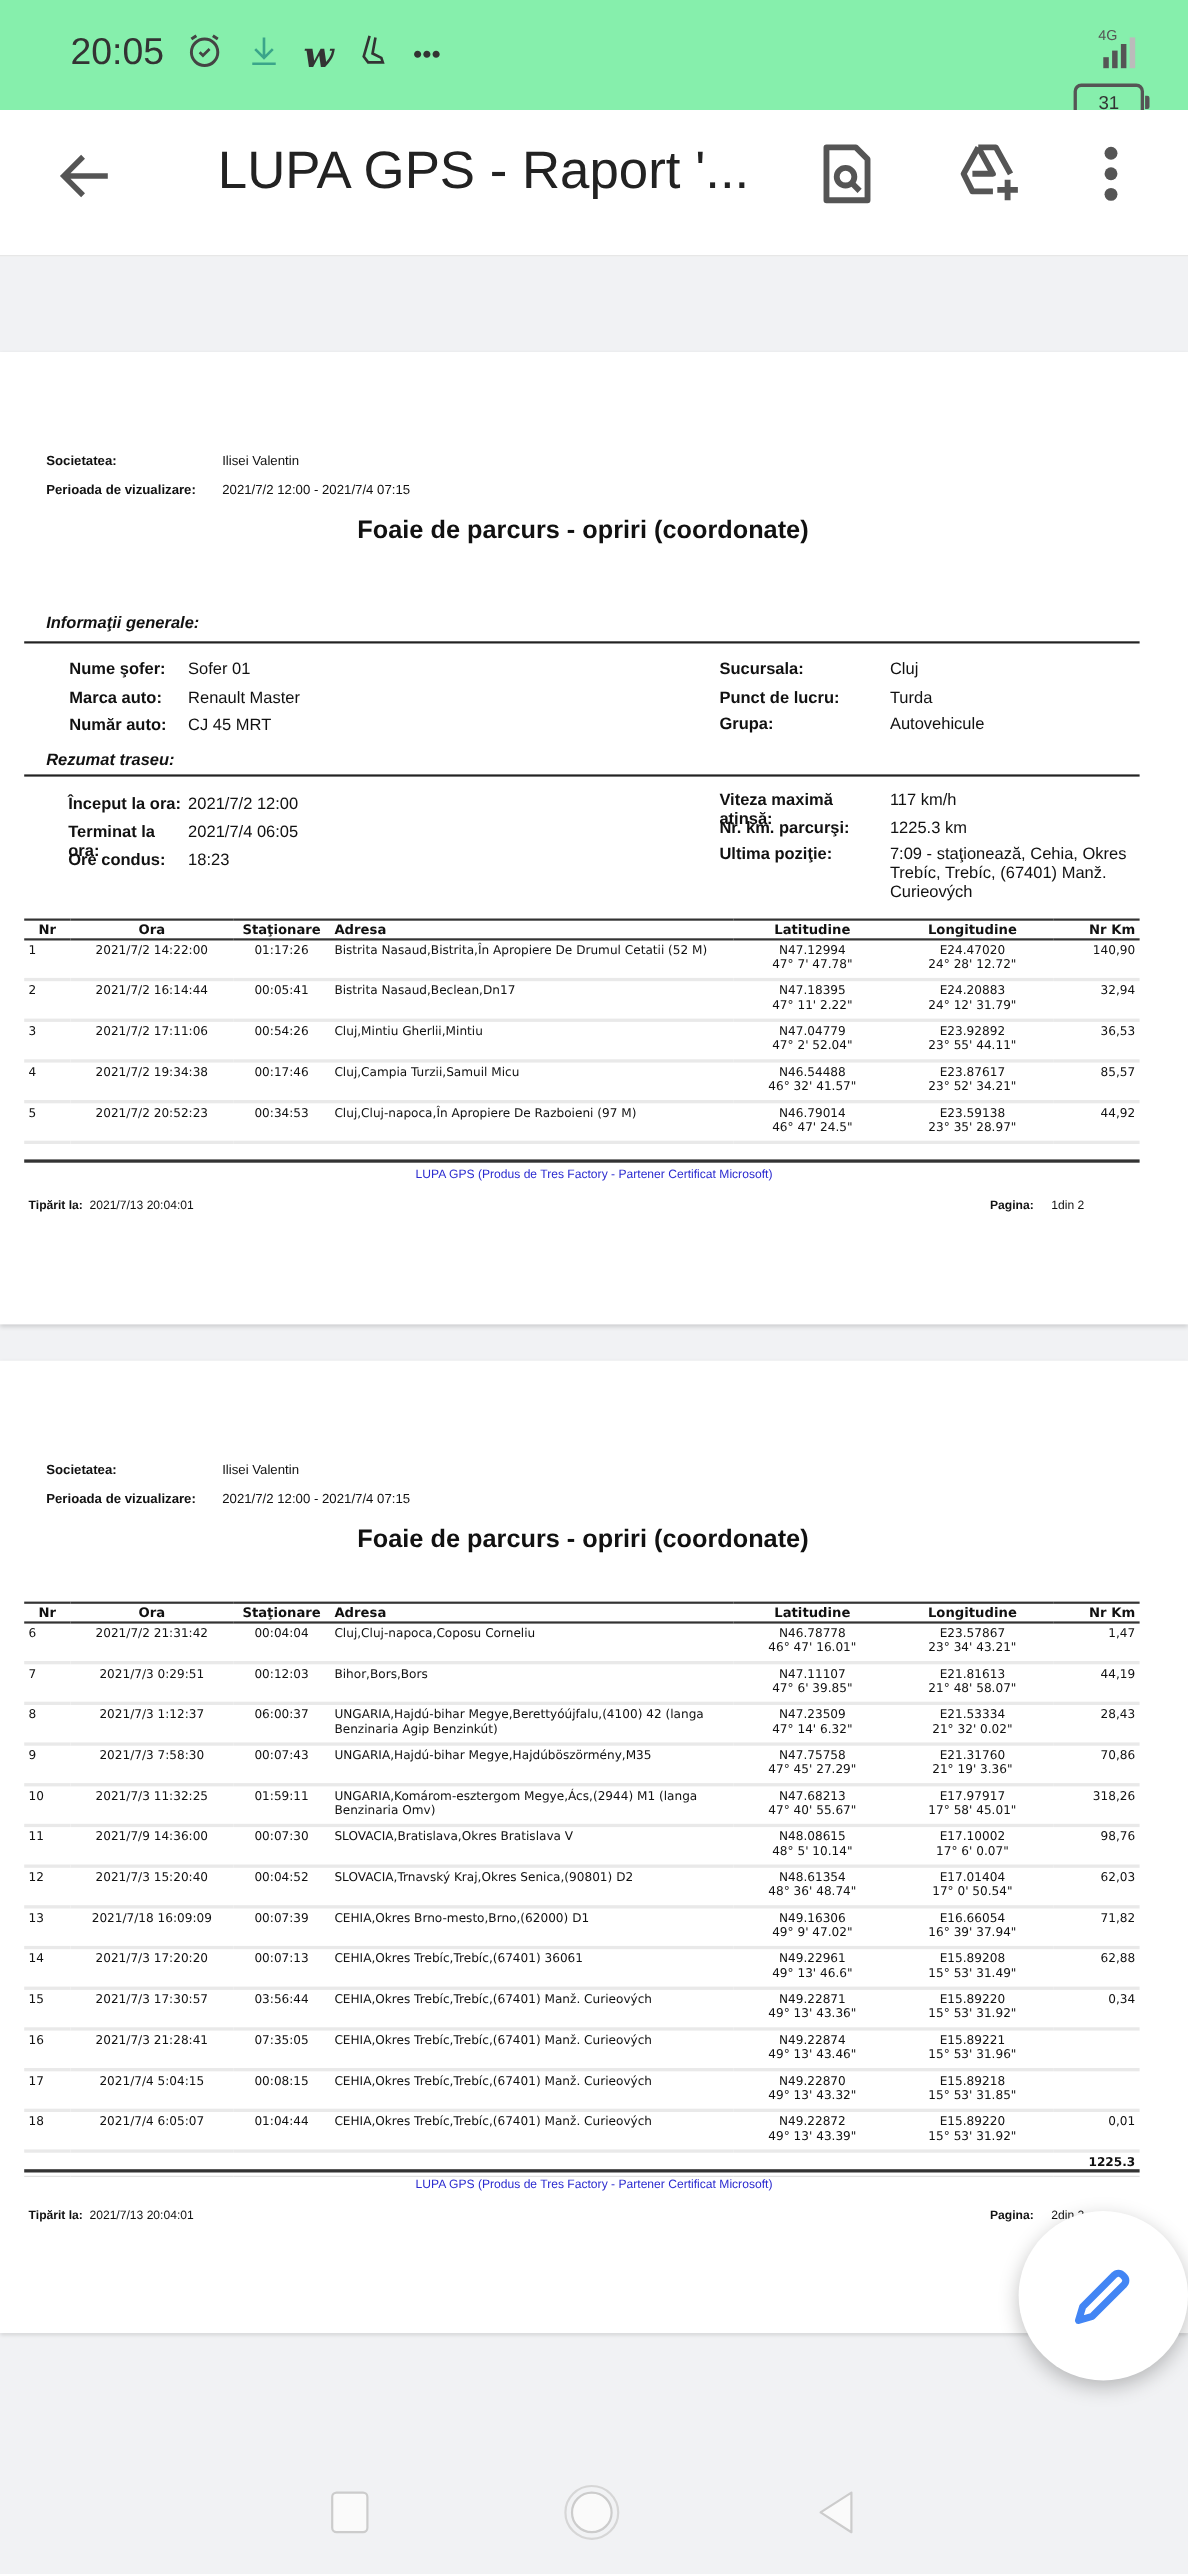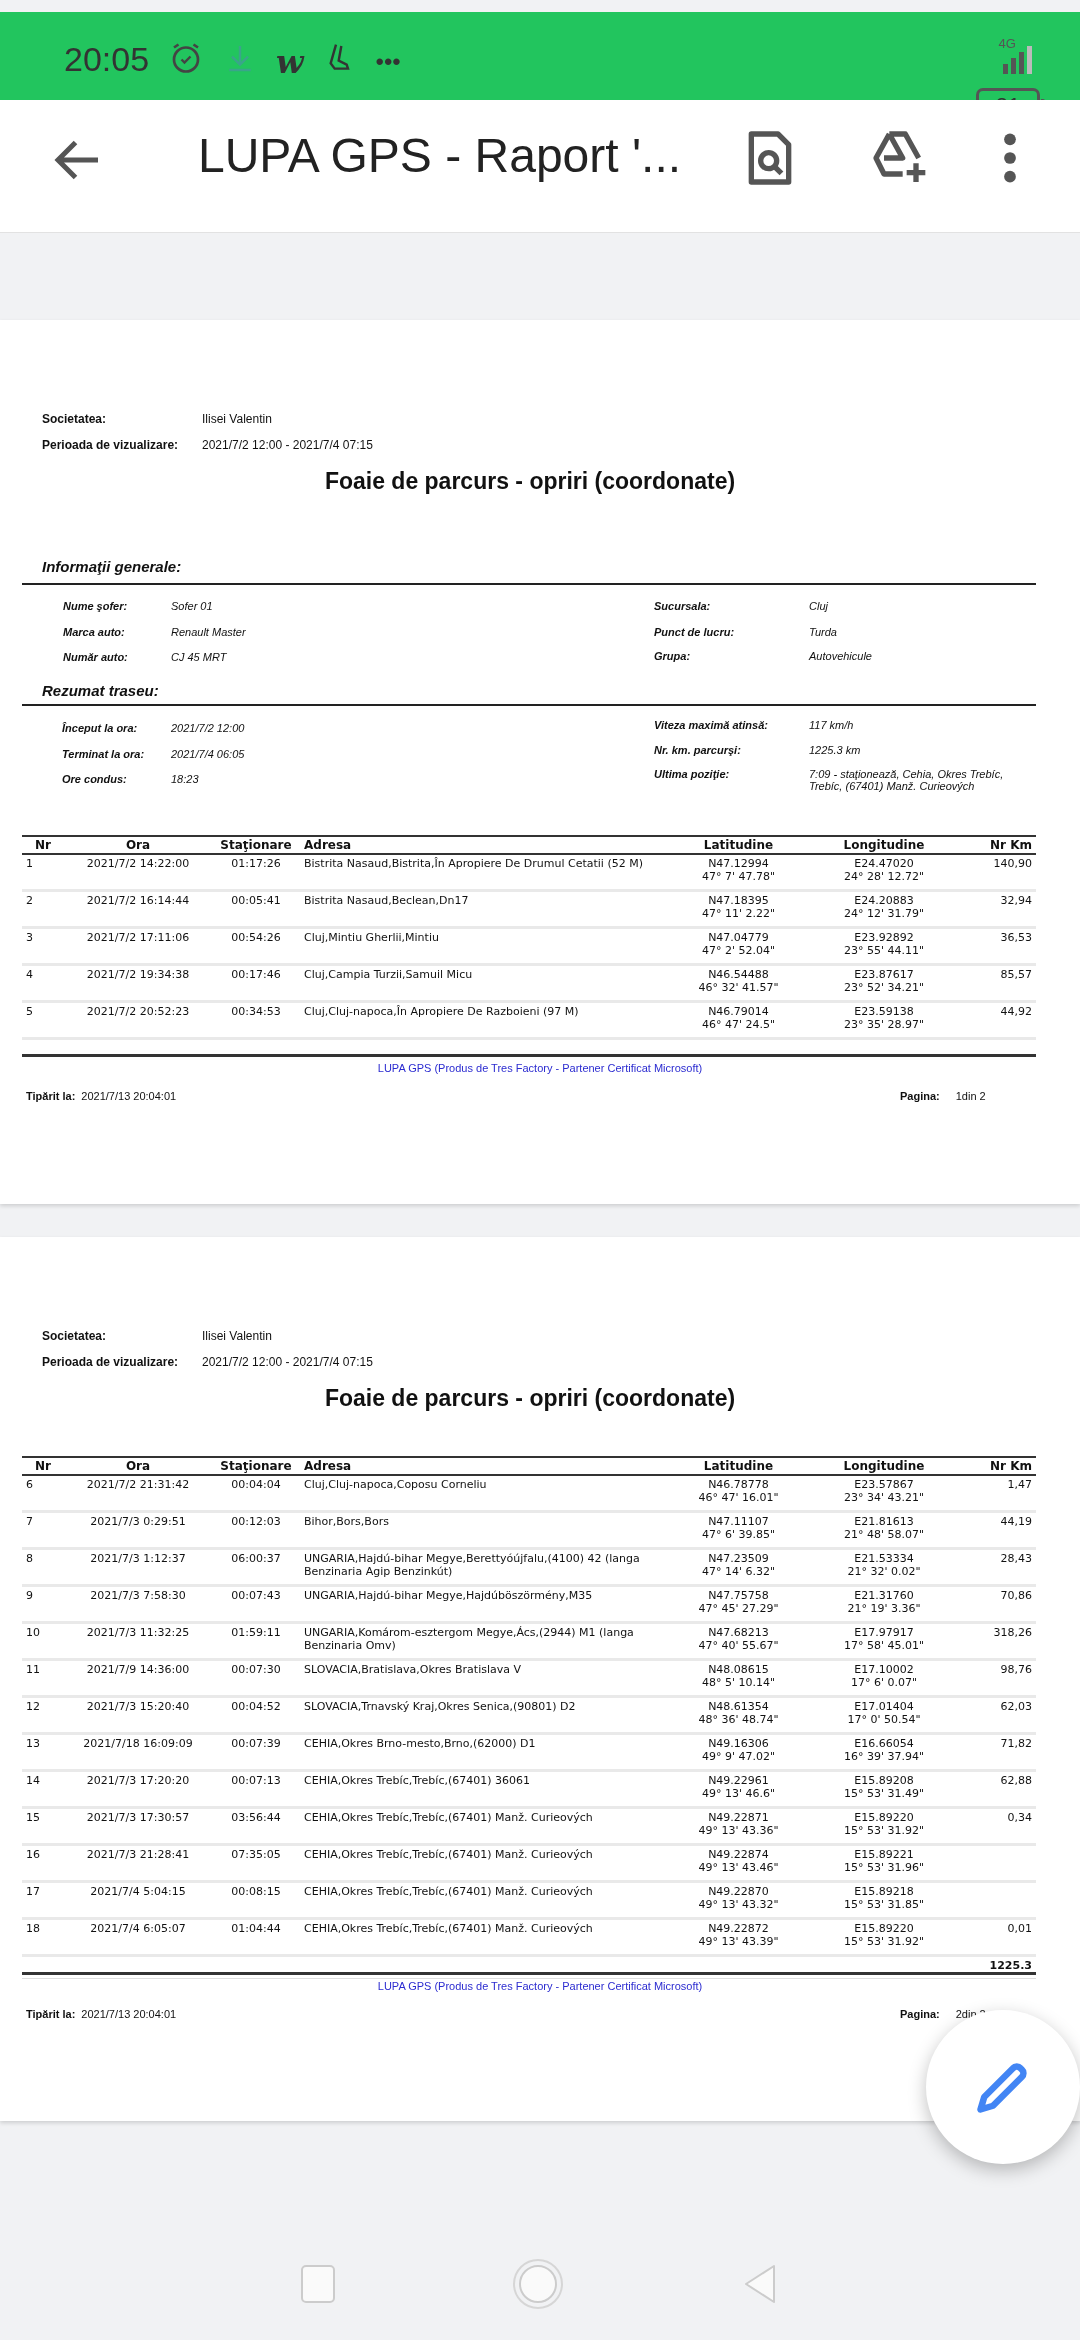--- a/index.html
+++ b/index.html
@@ -1,45 +1,45 @@
 <!DOCTYPE html>
 <html><head>
 <meta charset="utf-8">
 <style>
   html, body { margin:0; padding:0; }
   body { width:1080px; height:2340px; background:#f1f2f4; position:relative; overflow:hidden; font-family:"Liberation Sans", sans-serif; color:#111; }
 
   
-  .statusbar { position:absolute; left:0; top:12px; width:1080px; height:100px; background:#22c55e; }
+  .statusbar { position:absolute; left:0; top:0; width:1080px; height:100px; background:#86efac; }
   .sb-time { position:absolute; left:64px; top:28px; font-size:34px; color:#333; font-weight:500; }
   .sb-icons { position:absolute; left:168px; top:28px; display:flex; gap:20px; align-items:center; font-size:32px; color:#333; }
   .sb-right { position:absolute; right:40px; top:28px; display:flex; align-items:center; gap:14px;flex-direction:column; }
   .signal { display:flex; align-items:flex-end; gap:3px; height:34px; position:relative; padding-left:18px;}
   .signal .lbl { position:absolute; left:14px; top:-4px; font-size:13px; color:#555; }
   .signal i { display:block; width:5px; background:#555; }
-  .battery { width:58px; height:30px; border:3px solid #555; border-radius:7px; font-size:22px; display:flex; align-items:center; justify-content:center; color:#333; position:relative; }
+  .battery { width:58px; height:30px; border:3px solid #555; border-radius:7px; font-size:17px; display:flex; align-items:center; justify-content:center; color:#333; position:relative; }
   .battery:after { content:""; position:absolute; right:-8px; top:8px; width:4px; height:12px; background:#555; border-radius:0 2px 2px 0; }
 
   
   .appbar { position:absolute; left:0; top:100px; width:1080px; height:132px; background:#fff; border-bottom:1px solid #e2e2e2; }
   .ab-back { position:absolute; left:48px; top:30px; width:60px; height:60px; }
   .ab-title { position:absolute; left:198px; top:28px; font-size:48px; color:#222; white-space:nowrap; }
   .ab-ico { position:absolute; top:26px; width:64px; height:64px; }
 
   
   .page { position:absolute; left:0; width:1080px; background:#fff; box-shadow:0 2px 4px rgba(0,0,0,0.15); }
   .page1 { top:320px; height:884px; }
   .page2 { top:1237px; height:884px; }
 
   .meta { position:absolute; left:42px; font-size:12px; }
   .meta .k { font-weight:bold; display:inline-block; width:160px; }
   .title { position:absolute; left:0; width:1060px; text-align:center; font-size:23px; font-weight:bold; }
   .section { position:absolute; left:42px; font-size:15px; font-weight:bold; font-style:italic; }
   .hr { position:absolute; left:22px; width:1014px; height:2px; background:#222; }
-  .kv { position:absolute; font-size:11px;font-style:italic; }
+  .kv { position:absolute; font-size:15px; }
   .kv .k { font-weight:bold; display:inline-block; }
   .kv .v { display:inline-block; vertical-align:top; }
 
   table.stops { position:absolute; left:22px; width:1014px; border-collapse:collapse; font-family:"DejaVu Sans", sans-serif; font-size:11px; }
   table.stops th { font-weight:bold; font-size:12px; border-top:2px solid #333; border-bottom:2px solid #333; padding:1px 4px; }
   table.stops td { padding:2px 4px 1px; vertical-align:top; border-bottom:3px solid #e9e9e9; height:31px; line-height:13px;}
   .c-nr { width:34px; }
   .c-ora { width:140px; text-align:center; }
   .c-st { width:80px; text-align:center; }
   .c-adr { text-align:left; }

